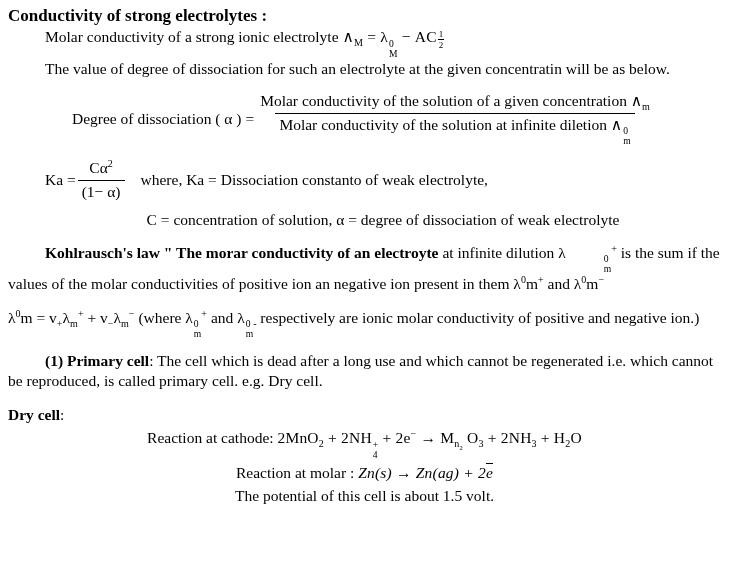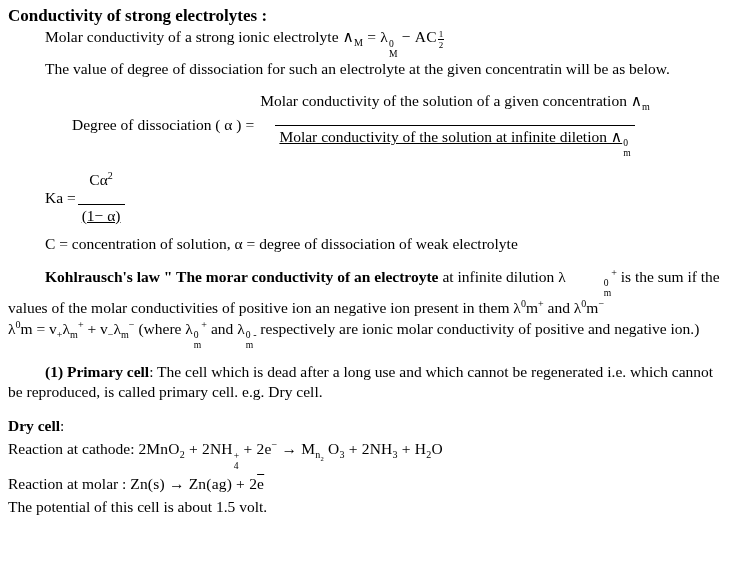--- a/index.html
+++ b/index.html
@@ -12,39 +12,39 @@
     color:#000000;
     font-family:"Liberation Serif","DejaVu Serif",serif;
     font-size:15.5px;
     line-height:1.32;
     overflow:hidden;
   }
   .heading{font-weight:bold;font-size:17px;}
   .indent{padding-left:37px;}
   .pindent{text-indent:37px;}
   .line{}
-  .tight{margin-top:3px;}
+  .tight{margin-top:3px;text-align:center;}
   .para{margin:12px 0 0 0;}
-  .para.flow{margin-top:0;}
+  .para.flow{margin-top:13px;}
   b{font-weight:bold;}
-  .it{}
+  .it{font-style:italic;}
   sub,sup{font-size:0.65em;line-height:0;}
   
   .ss{display:inline-flex;flex-direction:column;align-items:flex-start;
       font-size:0.62em;line-height:1.05;vertical-align:-0.45em;margin-left:1px;}
   
   .fr{display:inline-flex;flex-direction:column;align-items:center;
       font-size:0.58em;line-height:1.15;vertical-align:0.6em;margin-left:1px;}
   .fr .fd{border-top:1px solid #000;padding:0 1px;}
   
   .eqrow{display:flex;align-items:center;margin-top:12px;}
   .eqlabel{white-space:nowrap;margin-left:27px;}
-  .frac{display:inline-flex;flex-direction:column;align-items:center;margin:0 2px;gap:12px;}
+  .frac{display:inline-flex;flex-direction:column;align-items:center;margin:0 2px;}
   .frac .num{padding:0 4px 1px 4px;white-space:nowrap;}
-  .frac .den{border-top:1.4px solid #000;padding:1px 4px 0 4px;white-space:nowrap;text-decoration:underline;}
+  .frac .den{border-top:1.4px solid #000;padding:1px 4px 0 4px;white-space:nowrap;}
   .kawhere{margin-left:14px;}
   .ov{text-decoration:overline;}
   .drybold{font-weight:bold;margin-top:13px;}
   .chem{letter-spacing:0.2px;}
 </style>
 </head>
 <body>
 
 <div class="page">
 
@@ -70,20 +70,21 @@
           </span></span>
     </span>
   </div>
 
   <div class="eqrow indent">
     <span>Ka = </span>
     <span class="frac">
       <span class="num">Cα<sup>2</sup></span>
       <span class="den">(1− α)</span>
     </span>
+    <span class="kawhere">where,  Ka = Dissociation  constanto  of weak electrolyte,</span>
   </div>
 
   <div class="line indent tight" style="margin-top:8px;">C = concentration of solution, α = degree of dissociation of weak electrolyte</div>
 
   <p class="para pindent"><b>Kohlrausch's law " The morar conductivity of an electroyte</b><span> at infinite dilution λ<span class="ss">
           <span>0</span>
           <span>m</span>
         </span><sup>+</sup> is the sum if the values of the molar conductivities of positive ion an negative ion present in them  λ<sup>0</sup>m<sup>+</sup>  and  λ<sup>0</sup>m<sup>−</sup></span></p>
 
   <p class="para flow">λ<sup>0</sup>m  = v<sub>+</sub>λ<sub>m</sub><sup>+</sup> + v<sub>−</sub>λ<sub>m</sub><sup>−</sup>  (where λ<span class="ss">

